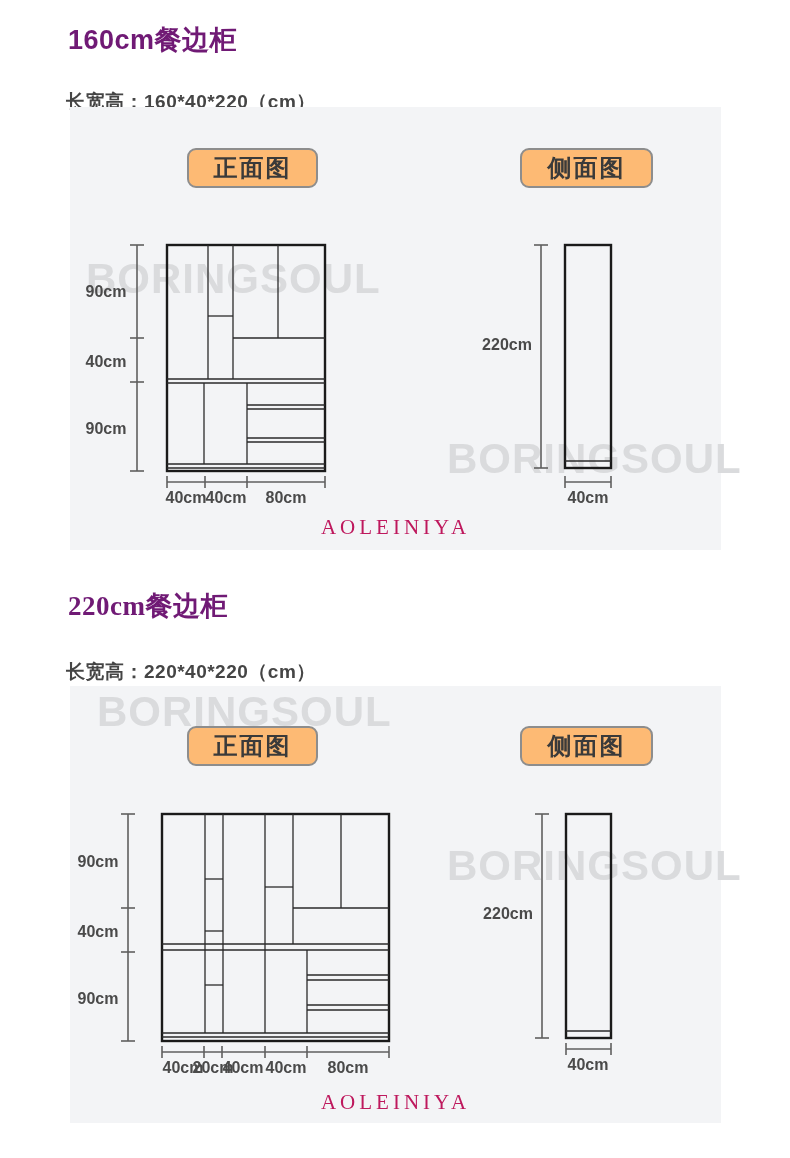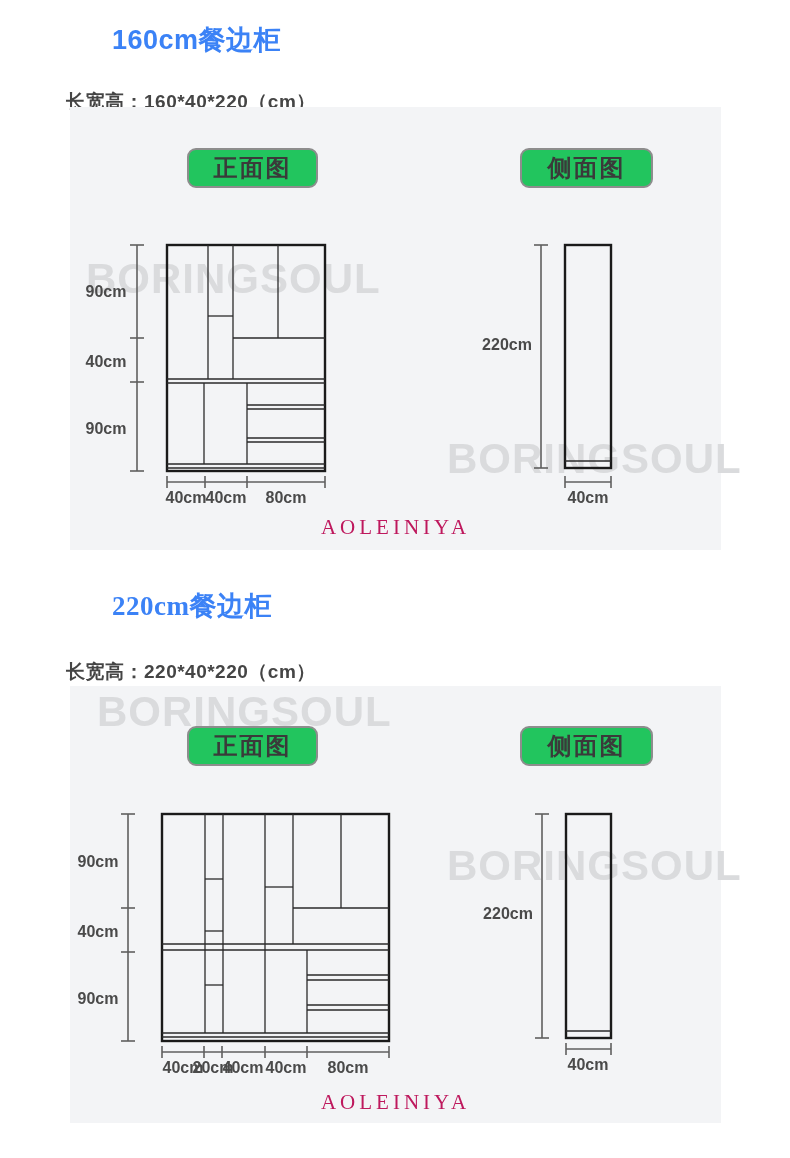--- a/index.html
+++ b/index.html
@@ -1,22 +1,22 @@
 <!DOCTYPE html>
 <html><head>
 <meta charset="utf-8">
 <style>
   html,body{margin:0;padding:0;background:#fff;}
   body{font-family:"Liberation Sans","DejaVu Sans",sans-serif;}
   .page{position:relative;width:790px;height:1158px;background:#ffffff;overflow:hidden;}
-  .sec-title{position:absolute;left:68px;font-size:27px;font-weight:700;color:#3b82f6;letter-spacing:.5px;margin-left:44px;}
+  .sec-title{position:absolute;left:68px;font-size:27px;font-weight:700;color:#701a75;letter-spacing:.5px;}
   .sec-subtitle{position:absolute;left:66px;font-size:19px;font-weight:700;color:#454545;letter-spacing:.5px;margin-top:21px;}
   .panel{position:absolute;left:70px;width:651px;background:#f3f4f6;}
   .watermark{position:absolute;font-size:42px;font-weight:700;color:#dadbdd;letter-spacing:1px;white-space:nowrap;z-index:1;}
-  .view-btn{position:absolute;width:131px;height:40px;background:#22c55e;border:2px solid #8d8d8d;
+  .view-btn{position:absolute;width:131px;height:40px;background:#fdba74;border:2px solid #8d8d8d;
             border-radius:9px;display:flex;align-items:center;justify-content:center;
             font-size:24px;font-weight:700;color:#3a3a3a;letter-spacing:2px;z-index:3;box-sizing:border-box;}
   .diagram{position:absolute;left:0;top:0;z-index:2;}
   .brand{position:absolute;width:100%;text-align:center;z-index:3;
          font-family:"Liberation Serif","DejaVu Serif",serif;font-size:21px;color:#be185d;letter-spacing:4px;}
   svg text{font-family:"Liberation Sans","DejaVu Sans",sans-serif;font-size:16px;font-weight:600;fill:#4a4a4a;}
   .cab{fill:none;stroke:#1a1a1a;stroke-width:2.4;}
   .inner{stroke:#2a2a2a;stroke-width:1.3;fill:none;}
   .dim{stroke:#5f5f5f;stroke-width:1.6;fill:none;}
 </style>

